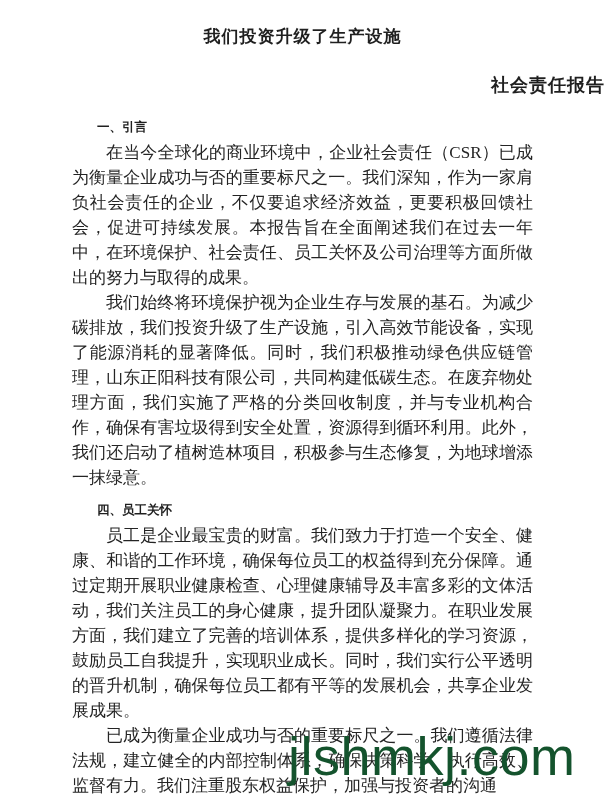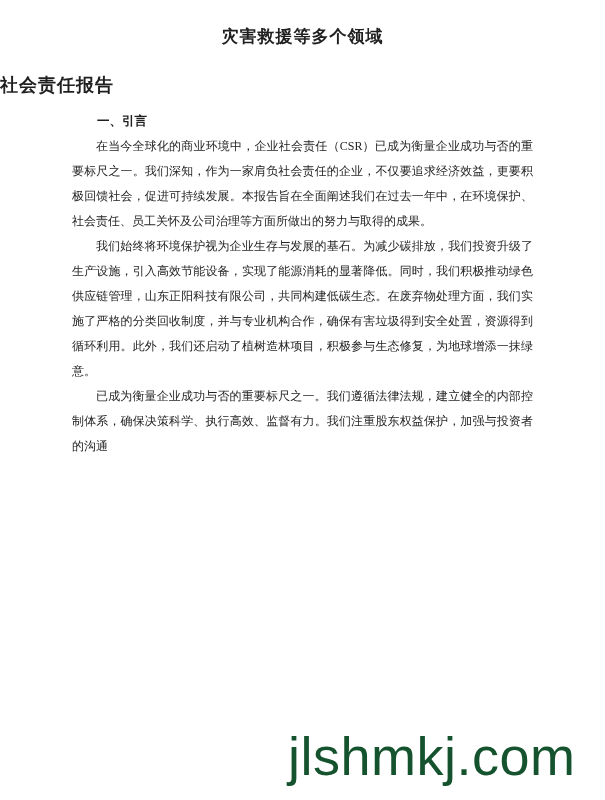--- a/index.html
+++ b/index.html
@@ -19,42 +19,42 @@
   .doc-title {
     padding-top: 26px;
     text-align: center;
     font-size: 17px;
     font-weight: bold;
     line-height: 22px;
     letter-spacing: 1px;
   }
   .doc-subtitle {
     margin-top: 25px;
-    text-align: left;
+    text-align: right;
     font-size: 18px;
     font-weight: bold;
     line-height: 24px;
     letter-spacing: 1px;
   }
   .content {
     position: absolute;
     left: 72px;
     top: 107px;
     width: 461px;
   }
   .section-heading {
     font-size: 12.5px;
     font-weight: bold;
     line-height: 25px;
     text-indent: 2em;
-    margin-top: 2px;
+    margin-top: 8px;
   }
   .section-body {
     margin: 0;
-    font-size: 12px;
+    font-size: 17px;
     line-height: 25px;
     text-align: justify;
     text-indent: 2em;
     color: #242424;
   }
   .watermark {
     position: absolute;
     left: 288px;
     top: 729px;
     font-family: "Liberation Sans", "DejaVu Sans", sans-serif;
@@ -64,36 +64,40 @@
     color: #14532d;
     letter-spacing: 0.5px;
     white-space: nowrap;
   }
 </style>
 </head>
 <body>
 
 <div class="page">
 
-  <div class="doc-title">灾害救援等多个领域</div>
+  <div class="doc-title">我们投资升级了生产设施</div>
 
   <div class="doc-subtitle">社会责任报告</div>
 
   <div class="content">
 
     <div class="section">
       <div class="section-heading">一、引言</div>
       <p class="section-body">在当今全球化的商业环境中，企业社会责任（CSR）已成为衡量企业成功与否的重要标尺之一。我们深知，作为一家肩负社会责任的企业，不仅要追求经济效益，更要积极回馈社会，促进可持续发展。本报告旨在全面阐述我们在过去一年中，在环境保护、社会责任、员工关怀及公司治理等方面所做出的努力与取得的成果。</p>
     </div>
 
     <div class="section">
       <p class="section-body">我们始终将环境保护视为企业生存与发展的基石。为减少碳排放，我们投资升级了生产设施，引入高效节能设备，实现了能源消耗的显著降低。同时，我们积极推动绿色供应链管理，山东正阳科技有限公司，共同构建低碳生态。在废弃物处理方面，我们实施了严格的分类回收制度，并与专业机构合作，确保有害垃圾得到安全处置，资源得到循环利用。此外，我们还启动了植树造林项目，积极参与生态修复，为地球增添一抹绿意。</p>
     </div>
 
 
+    <div class="section">
+      <div class="section-heading">四、员工关怀</div>
+      <p class="section-body">员工是企业最宝贵的财富。我们致力于打造一个安全、健康、和谐的工作环境，确保每位员工的权益得到充分保障。通过定期开展职业健康检查、心理健康辅导及丰富多彩的文体活动，我们关注员工的身心健康，提升团队凝聚力。在职业发展方面，我们建立了完善的培训体系，提供多样化的学习资源，鼓励员工自我提升，实现职业成长。同时，我们实行公平透明的晋升机制，确保每位员工都有平等的发展机会，共享企业发展成果。</p>
+    </div>
 
     <div class="section">
       <p class="section-body">已成为衡量企业成功与否的重要标尺之一。我们遵循法律法规，建立健全的内部控制体系，确保决策科学、执行高效、监督有力。我们注重股东权益保护，加强与投资者的沟通</p>
     </div>
 
   </div>
 
   <div class="watermark">jlshmkj.com</div>
 
 </div>

